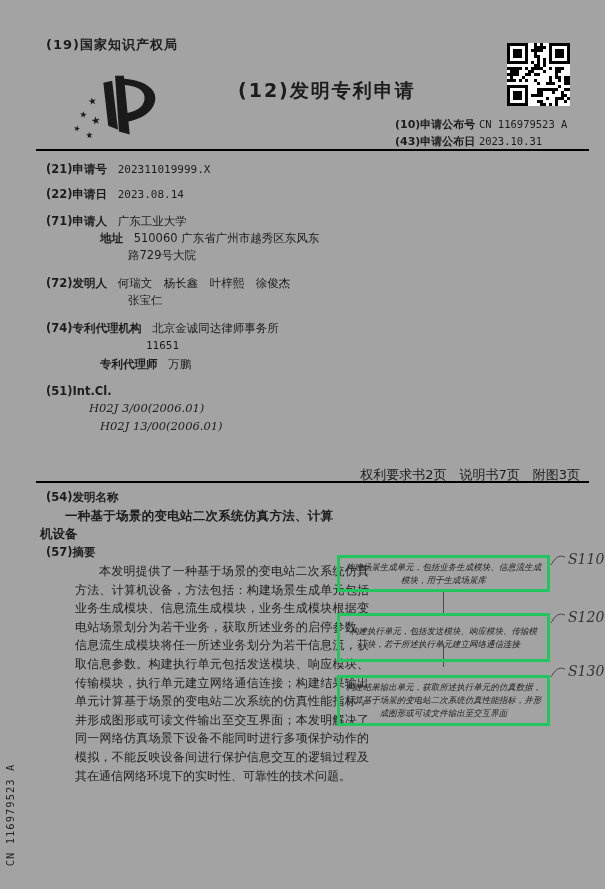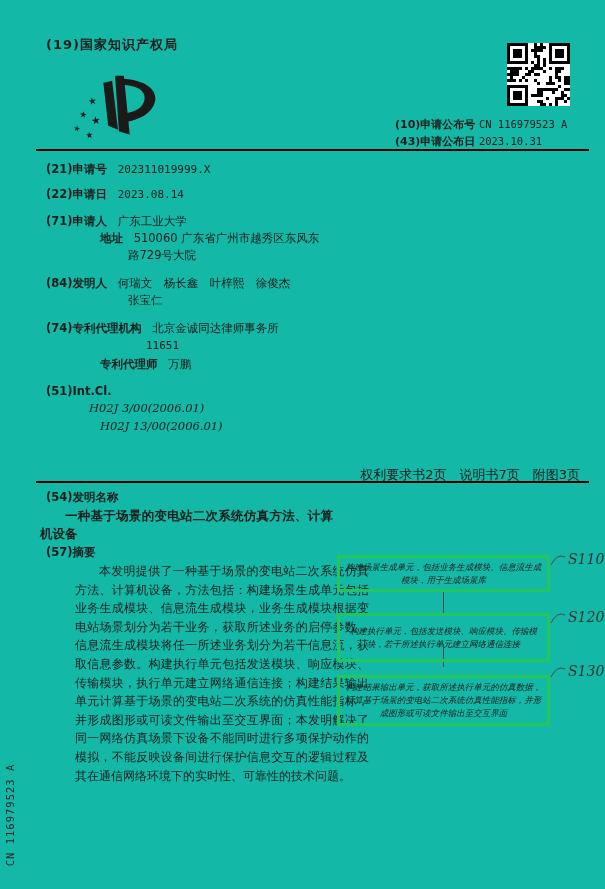--- a/index.html
+++ b/index.html
@@ -1,17 +1,17 @@
 <!DOCTYPE html>
 <html><head>
 <meta charset="utf-8">
 <style>
   html,body{margin:0;padding:0;background:#e8e8e8;}
   .page{
-    position:relative;width:605px;height:889px;background:#14b8a6;
+    position:relative;width:605px;height:889px;background:#a3a3a3;
     font-family:"DejaVu Sans",sans-serif;color:#1c1c1c;overflow:hidden;
     margin:0 auto;
   }
   .abs{position:absolute;}
   .mono{font-family:"DejaVu Sans Mono","Liberation Mono",monospace;}
   .org{left:46px;top:36px;font-size:13px;font-weight:bold;letter-spacing:1px;}
   .doctype{left:238px;top:78px;font-size:19px;font-weight:bold;letter-spacing:2px;}
   .logo{left:58px;top:70px;width:120px;height:88px;}
   .qr{left:507px;top:43px;width:63px;height:63px;}
   .pubrow{font-size:11px;white-space:nowrap;}
@@ -61,20 +61,21 @@
       <polygon points="45,13 54,11 60,61 50,57"></polygon>
       <path d="M66,9 C94,11 103,25 96,37 C90,48 77,52 63,54 L65,45 C78,43 85,39 87,31 C89,21 80,16 64,15 Z"></path>
       <text x="30" y="36" font-size="10" transform="rotate(-12 30 36)">★</text>
       <text x="20" y="48" font-size="9" transform="rotate(8 20 48)">★</text>
       <text x="33" y="56" font-size="11" transform="rotate(-8 33 56)">★</text>
       <text x="14" y="62" font-size="8" transform="rotate(10 14 62)">★</text>
       <text x="27" y="70" font-size="9" transform="rotate(-6 27 70)">★</text>
     </g>
   </svg>
 
+  <div class="abs doctype">(12)发明专利申请</div>
 
   <div class="abs qr">
     <svg viewBox="0 0 21 21" width="63" height="63" shape-rendering="crispEdges">
         <rect x="0" y="0" width="21" height="21" fill="#fff"></rect>
         <rect x="0" y="0" width="7" height="7" fill="#000"></rect>
         <rect x="1" y="1" width="5" height="5" fill="#fff"></rect>
         <rect x="2" y="2" width="3" height="3" fill="#000"></rect>
         <rect x="14" y="0" width="7" height="7" fill="#000"></rect>
         <rect x="15" y="1" width="5" height="5" fill="#fff"></rect>
         <rect x="16" y="2" width="3" height="3" fill="#000"></rect>
@@ -217,21 +218,21 @@
       <span>广东工业大学</span>
     </div>
     <div class="row" style="top:73px;left:54px;">
       <span class="lbl">地址</span>
       <span>510060 广东省广州市越秀区东风东</span>
     </div>
     <div class="row" style="top:90px;left:82px;">
       <span>路729号大院</span>
     </div>
     <div class="row" style="top:118px;">
-      <span class="lbl">(84)发明人</span>
+      <span class="lbl">(72)发明人</span>
       <span>何瑞文　杨长鑫　叶梓熙　徐俊杰</span>
     </div>
     <div class="row" style="top:135px;left:82px;">
       <span>张宝仁</span>
     </div>
     <div class="row" style="top:163px;">
       <span class="lbl">(74)专利代理机构</span>
       <span>北京金诚同达律师事务所</span>
     </div>
     <div class="row" style="top:180px;left:100px;">

